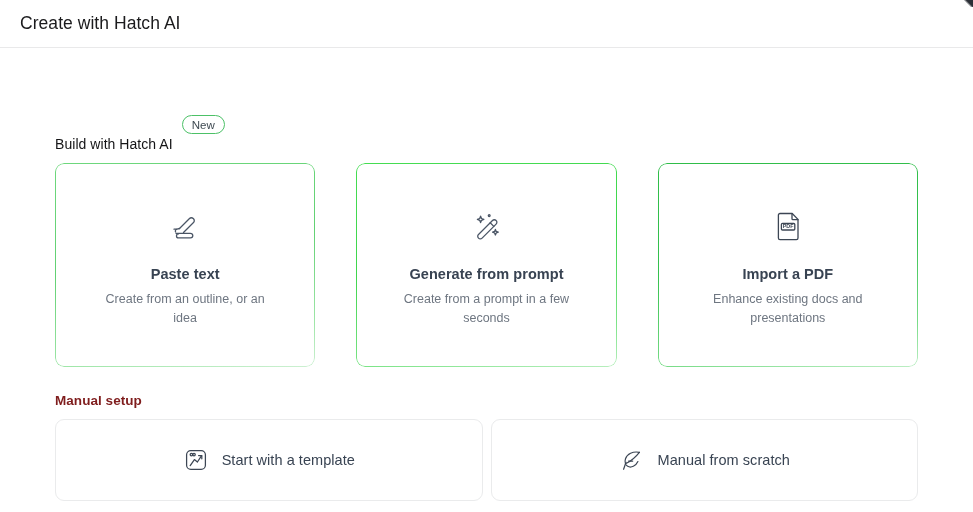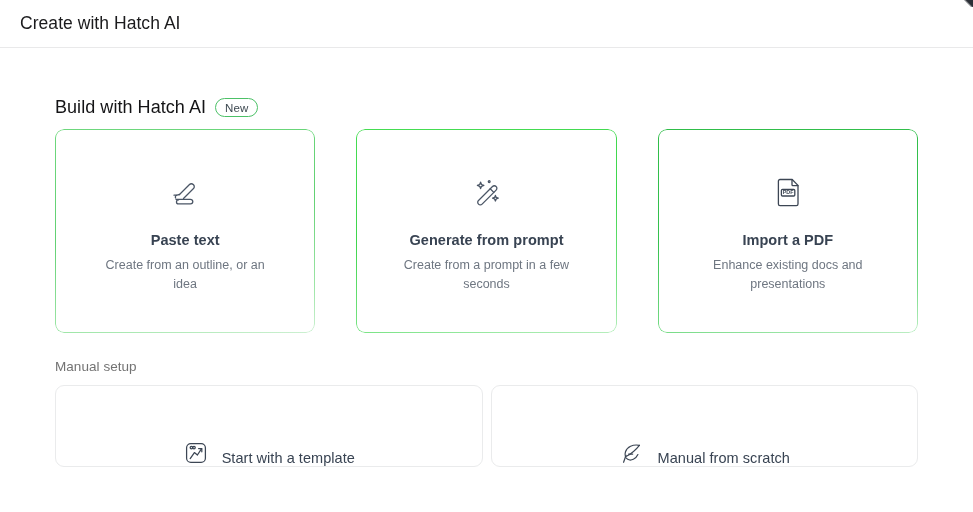--- a/index.html
+++ b/index.html
@@ -46,24 +46,25 @@
   .content { padding: 0 55px; }
 
   .section-heading-row {
     display: flex;
     align-items: center;
     gap: 9px;
     margin-top: 49px;
     margin-bottom: 11px;
   }
   .section-heading {
-    font-size: 18px;
+    font-size: 14px;
     font-weight: 400;
     color: #141416;
     letter-spacing: 0.05px;
+    margin-top: 39px;
   }
   .badge-new {
     display: inline-flex;
     align-items: center;
     justify-content: center;
     height: 19px;
     padding: 6px 9px;
     border: 1px solid #4cc167;
     border-radius: 10px;
     font-size: 11.5px;
@@ -125,38 +126,38 @@
     font-weight: 400;
     color: #6e7681;
     line-height: 1.45;
     text-align: center;
     max-width: 185px;
   }
 
   
   .manual-heading {
     font-size: 13.5px;
-    font-weight: 400;
-    color: #737373;
+    font-weight: 700;
+    color: #7f1d1d;
     margin-top: 26px;
     margin-bottom: 11px;
     letter-spacing: 0.05px;
   }
   .manual-row {
     display: flex;
     gap: 8px;
   }
   .manual-btn {
     flex: 1;
     height: 82px;
     border: 1px solid #eaebec;
     border-radius: 9px;
     background: #ffffff;
     display: flex;
-    align-items: flex-end;
+    align-items: center;
     justify-content: center;
     gap: 13px;
     cursor: pointer;
   }
   .manual-btn-label {
     font-size: 14.5px;
     font-weight: 400;
     color: #384352;
     letter-spacing: 0.05px;
   }

